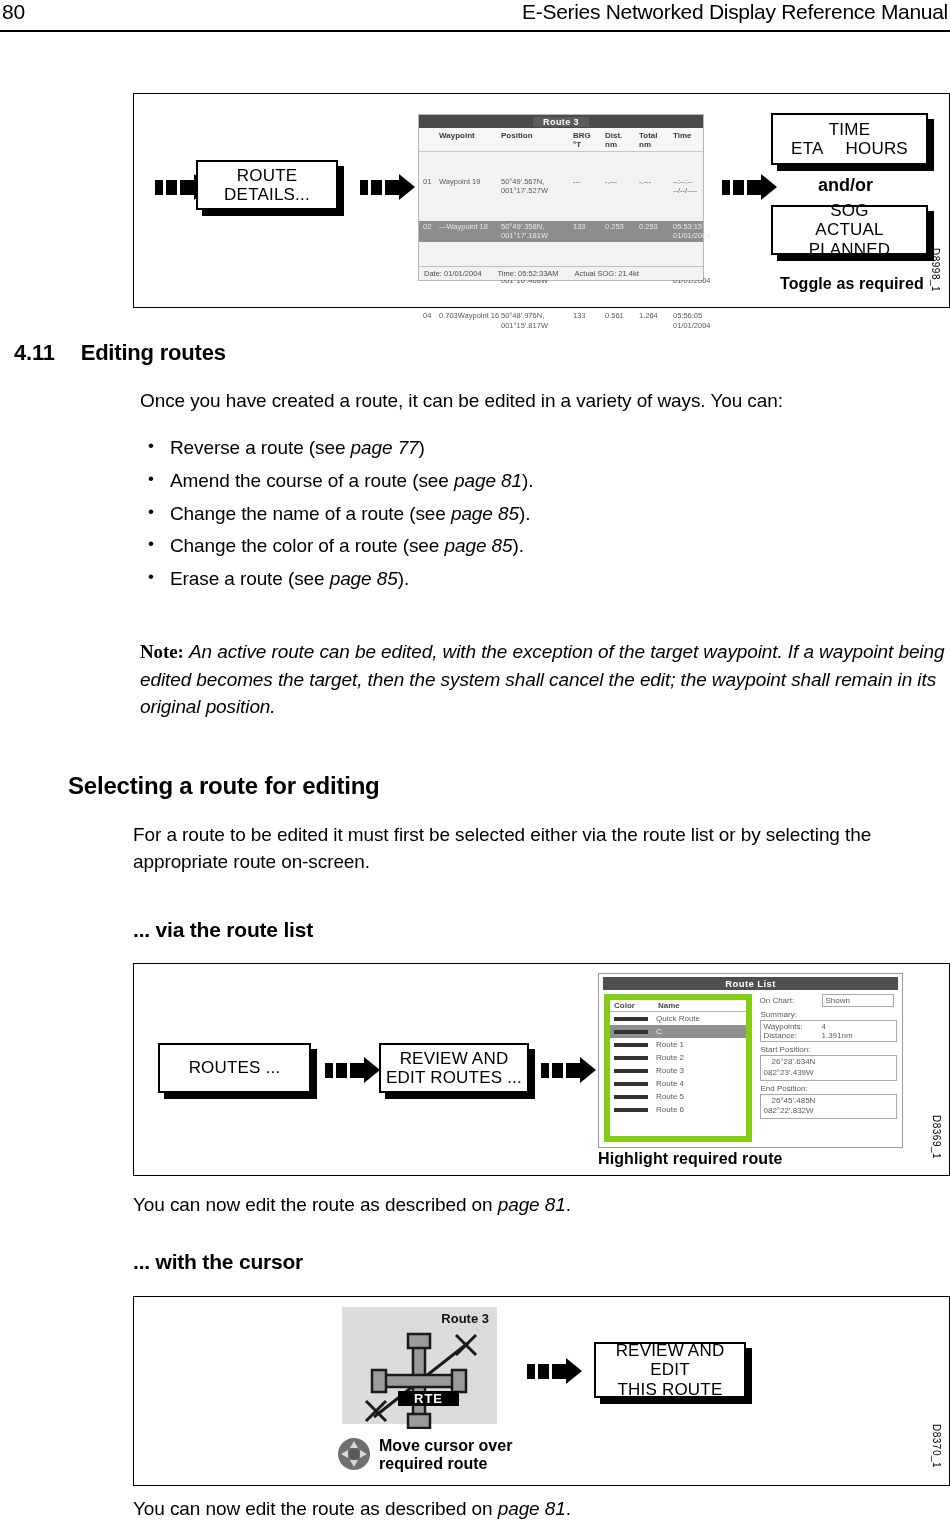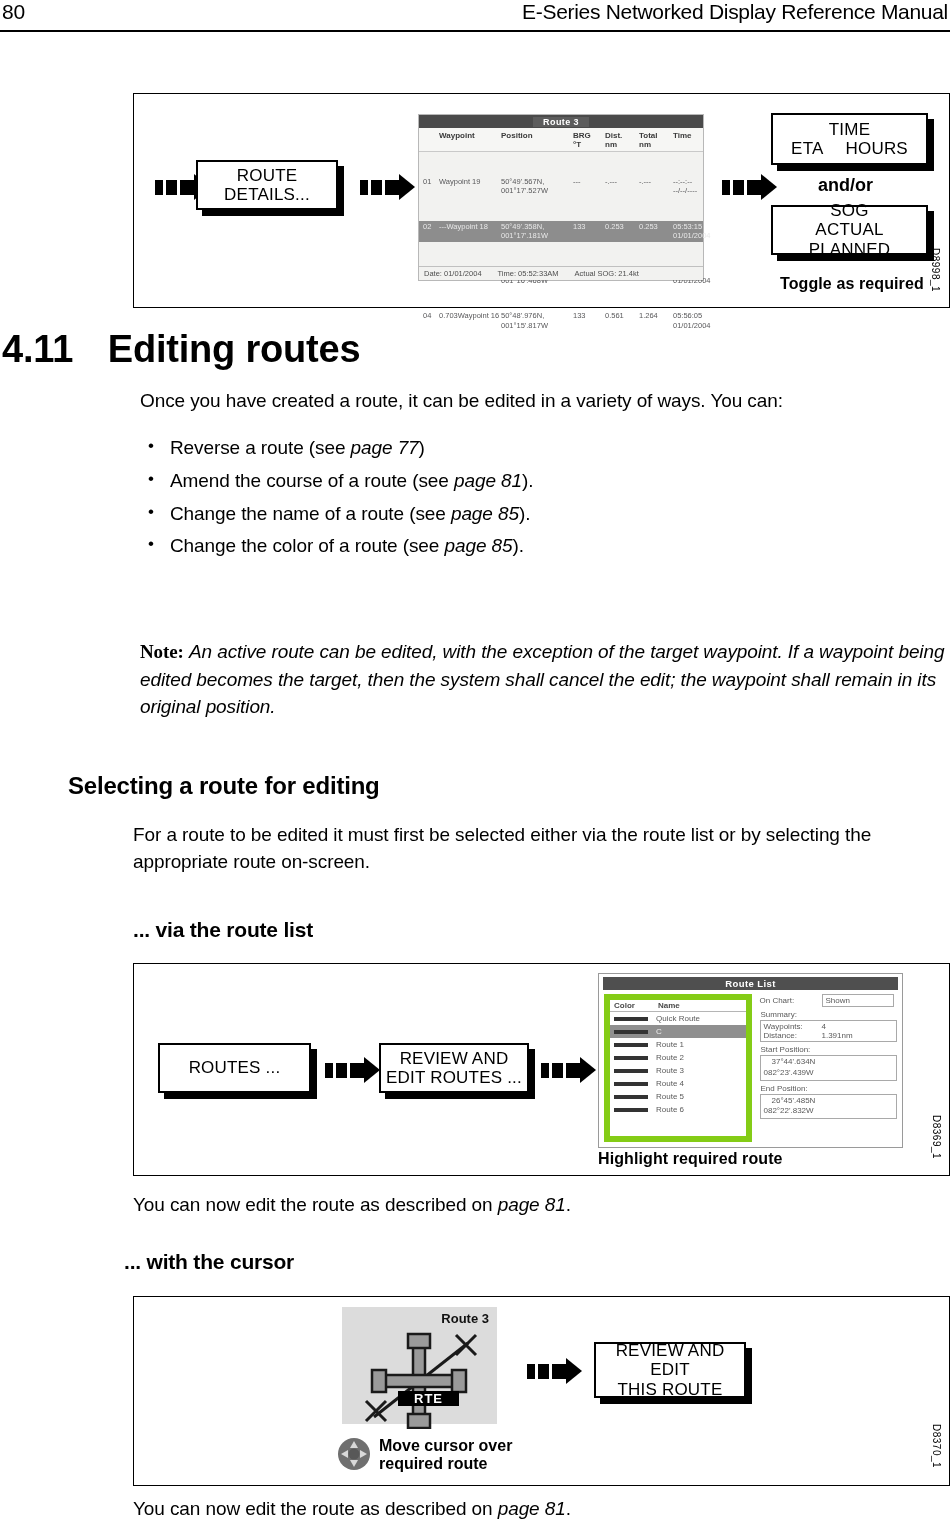--- a/index.html
+++ b/index.html
@@ -293,22 +293,22 @@
   .caption-2line {
     position: absolute;
     font-size: 16px;
     font-weight: bold;
     line-height: 1.1;
   }
 
   
   h2.sec-head {
     position: absolute;
-    margin: 0;
-    font-size: 38px;
+    margin: 12px;
+    font-size: 22px;
     font-weight: bold;
     letter-spacing: -0.2px;
   }
   h3.sub-head {
     position: absolute;
     margin: 0;
     font-size: 24px;
     font-weight: bold;
     letter-spacing: -0.2px;
   }
@@ -518,20 +518,23 @@
   </li>
   <li>
     <span>Amend the course of a route (see </span><span class="ital">page 81</span><span>).</span>
   </li>
   <li>
     <span>Change the name of a route (see </span><span class="ital">page 85</span><span>).</span>
   </li>
   <li>
     <span>Change the color of a route (see </span><span class="ital">page 85</span><span>).</span>
   </li>
+  <li>
+    <span>Erase a route (see </span><span class="ital">page 85</span><span>).</span>
+  </li>
 </ul>
 
 <div class="note-block" style="left:140px; top:638px; width:806px;">
   <span class="note-lbl">Note:</span>
   <span class="ital">An active route can be edited, with the exception of the target waypoint. If a waypoint being edited becomes the target, then the system shall cancel the edit; the waypoint shall remain in its original position.</span>
 </div>
 
 <h3 class="sub-head" style="left:68px; top:772px;">Selecting a route for editing</h3>
 
 <p class="body" style="left:133px; top:822px; width:815px;">For a route to be edited it must first be selected either via the route list or by selecting the appropriate route on-screen.</p>
@@ -616,40 +619,40 @@
           <span class="k">Waypoints:</span>
           <span>4</span>
         </div>
         <div class="rl-kv">
           <span class="k">Distance:</span>
           <span>1.391nm</span>
         </div>
       </div>
       <div class="rl-lbl">Start Position:</div>
       <div class="rl-field rl-pos-line">
-        <div style="padding-left:8px;">37°44'.634N</div>
+        <div style="padding-left:8px;">26°28'.634N</div>
         <div>082°23'.439W</div>
       </div>
       <div class="rl-lbl">End Position:</div>
       <div class="rl-field rl-pos-line">
         <div style="padding-left:8px;">26°45'.485N</div>
         <div>082°22'.832W</div>
       </div>
     </div>
   </div>
 </div>
 
 <div class="fig-caption" style="left:598px; top:1150px;">Highlight required route</div>
 <div class="fig-code" style="left:931px; top:1115px;">D8369_1</div>
 
 <p class="body" style="left:133px; top:1192px; width:815px;">
   <span>You can now edit the route as described on </span><span class="ital">page 81</span><span>.</span>
 </p>
 
-<h4 class="sub-sub-head" style="left:124px; top:1250px;">... with the cursor</h4>
+<h4 class="sub-sub-head" style="left:133px; top:1250px;">... with the cursor</h4>
 
 <div class="figure-box fig3"></div>
 
 <div class="chart-snip">
   <div class="route-lbl">Route 3</div>
   <svg class="cursor-cross" width="120" height="100" viewBox="0 0 120 100">
 
     <line x1="10" y1="88" x2="104" y2="14" stroke="#1a1a1a" stroke-width="3"></line>
     <g stroke="#1a1a1a" stroke-width="3" fill="none">
       <path d="M92 6 L112 26 M112 6 L92 26"></path>

